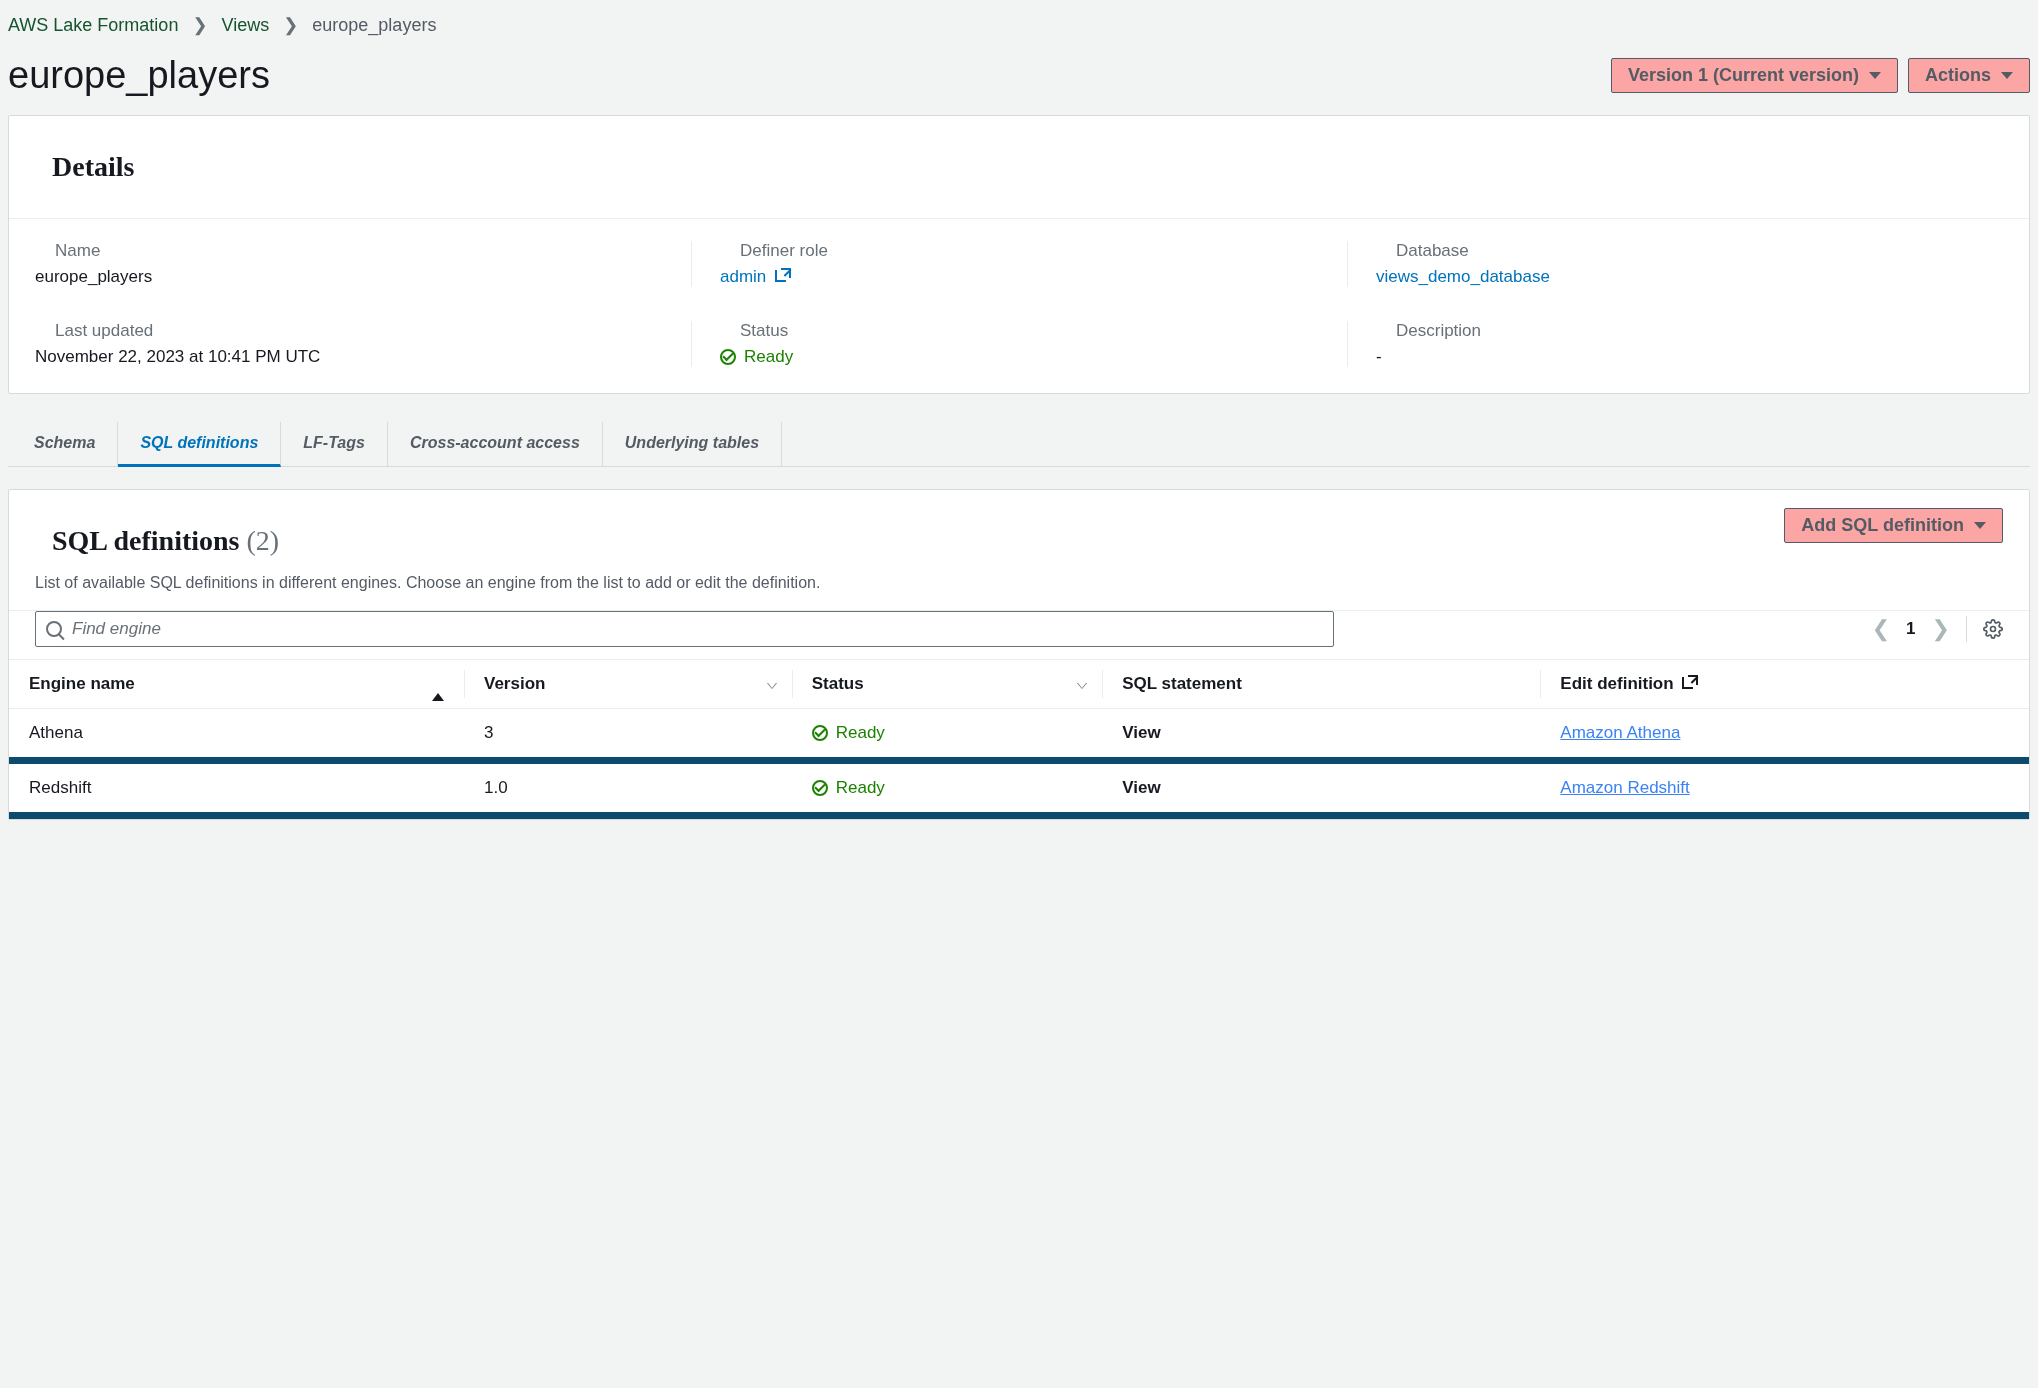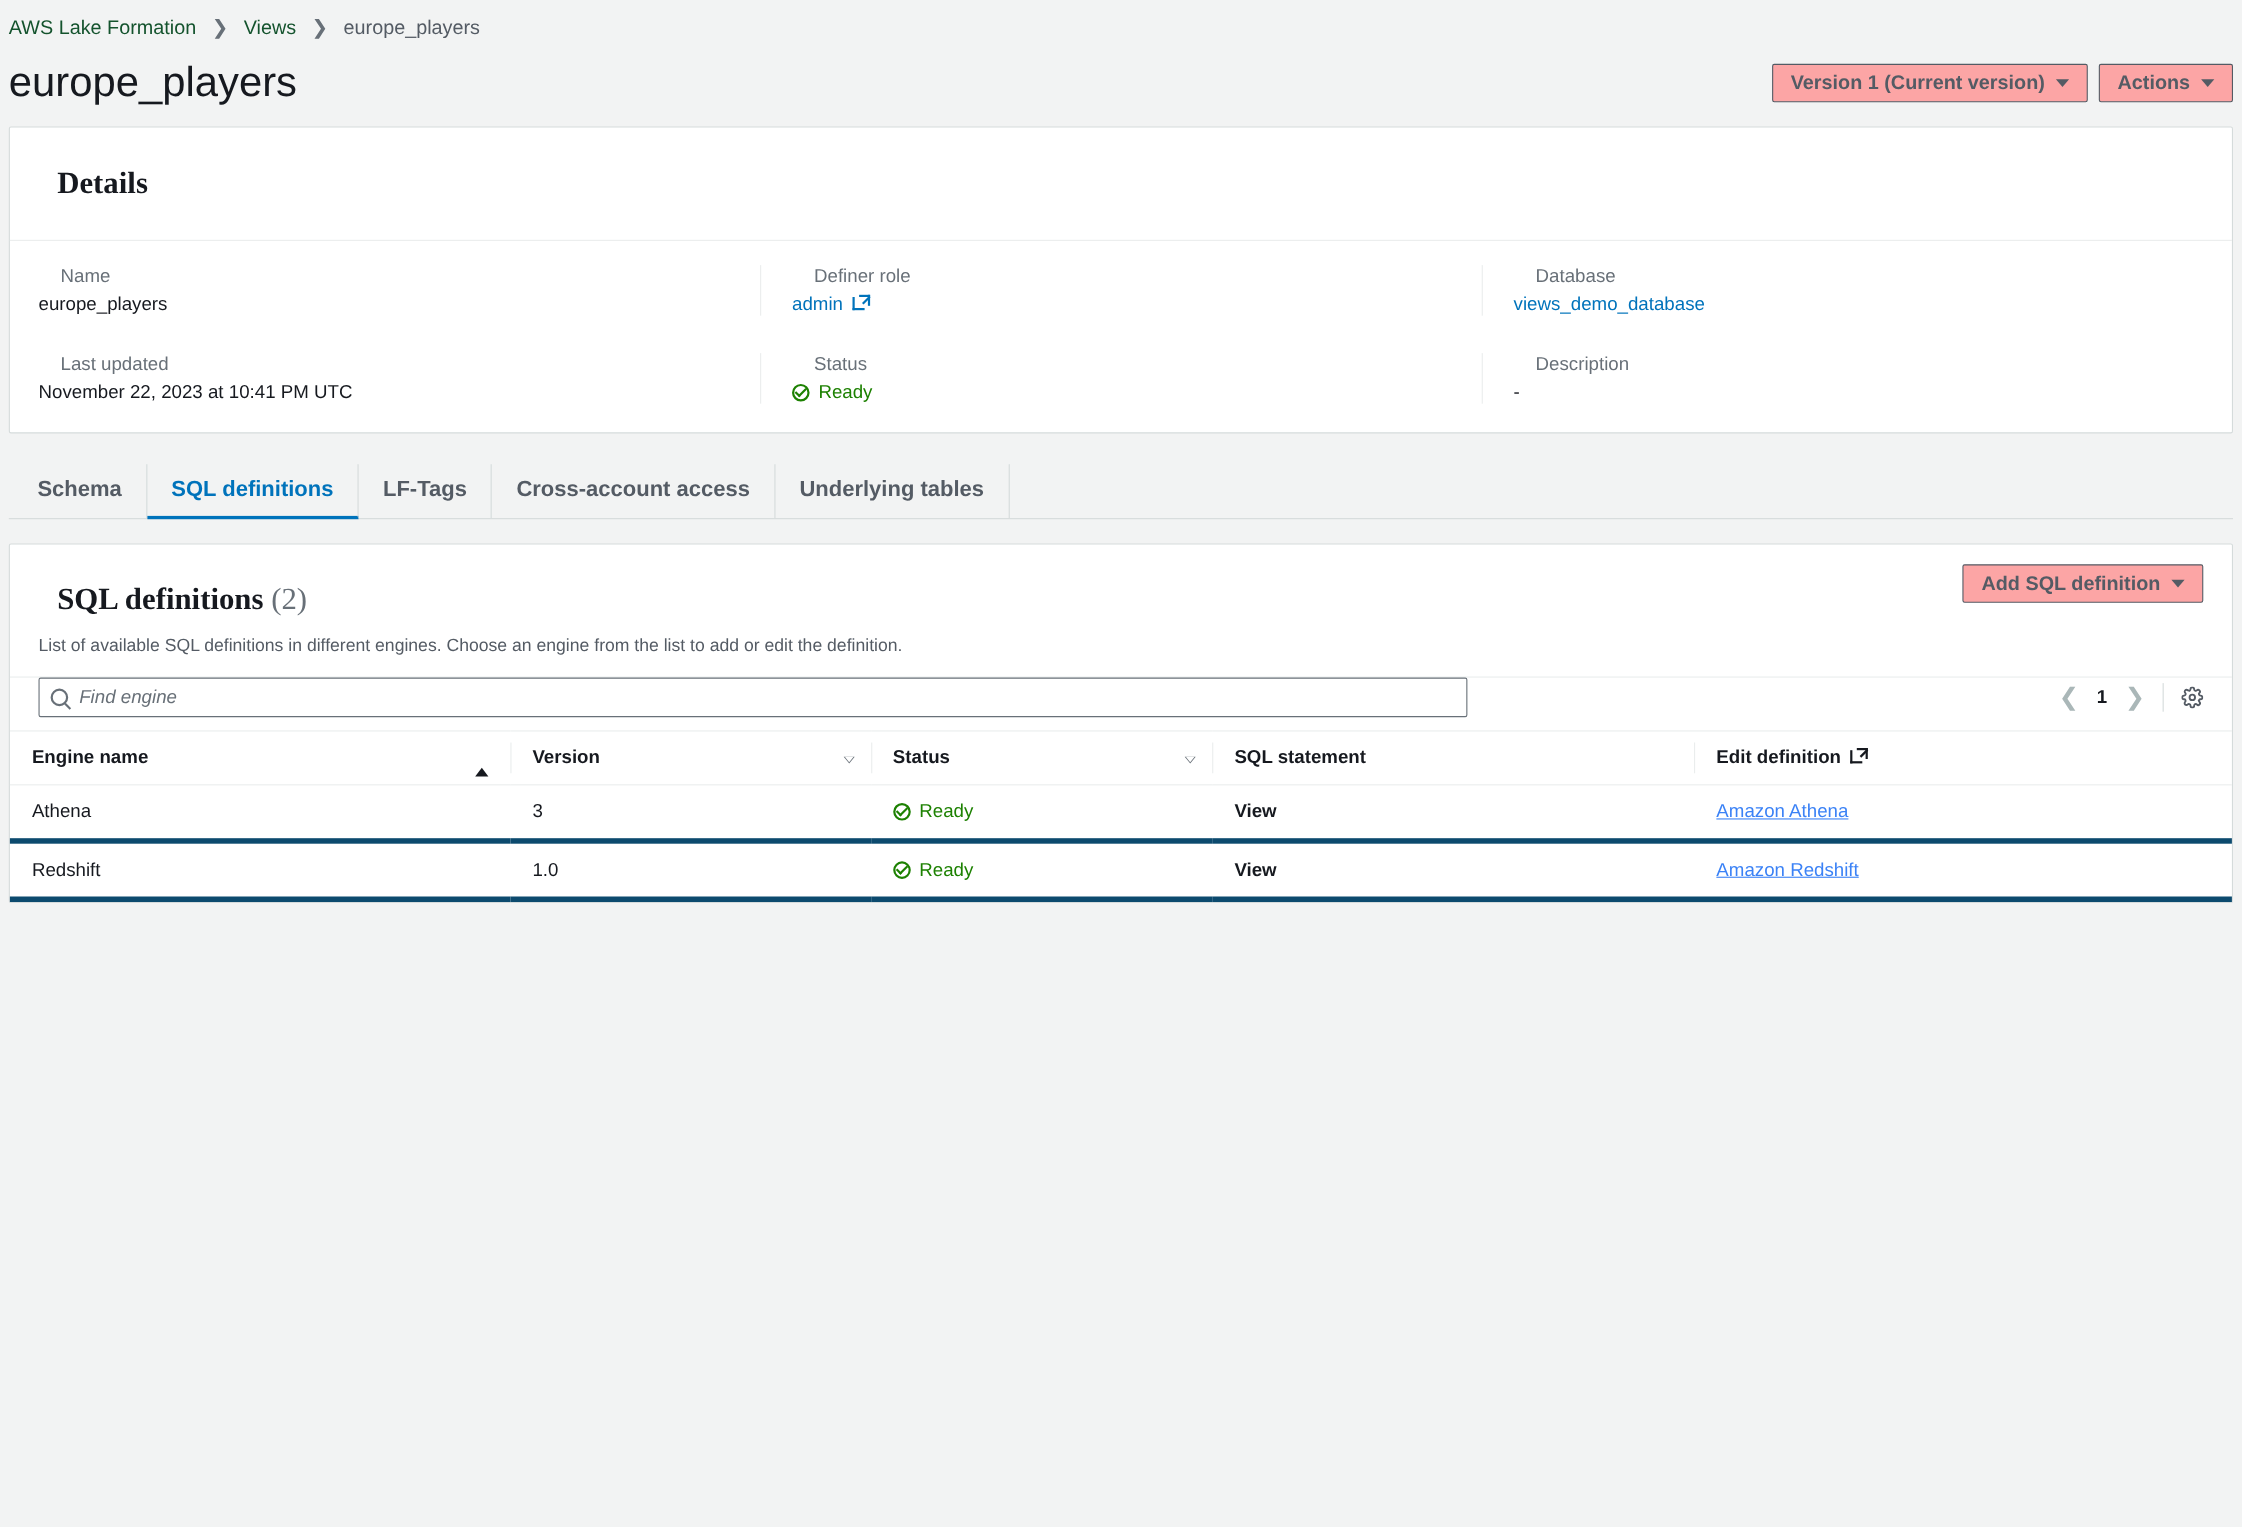--- a/index.html
+++ b/index.html
@@ -109,25 +109,26 @@
   .external-arrow {
     position: absolute; top: 1px; right: 1px; width: 9px; height: 2px; background: currentColor; transform: rotate(-45deg); transform-origin: right top;
   }
   .tabs {
     display: flex;
     border-bottom: 1px solid #d5dbdb;
     margin: 28px 0 22px;
   }
   .tab {
     padding: 12px 22px;
-    font-size: 20px;
+    font-size: 16px;
     font-weight: 700;
     color: #545b64;
     border-right: 1px solid #d5dbdb;
     cursor: pointer;
+    font-style: italic;
   }
   .tab:first-child { padding-left: 26px; }
   .tab.active { color: #0073bb; border-bottom: 3px solid #0073bb; margin-bottom: -1px; }
   .panel-header .subtitle { color: #545b64; font-size: 16px; margin-top: 6px; }
   .toolbar {
     display: flex;
     justify-content: space-between;
     align-items: center;
     padding: 0 26px 12px;
     gap: 20px;
@@ -159,21 +160,21 @@
   }
   table.data th, table.data td {
     text-align: left; padding: 14px 20px;
   }
   table.data thead th {
     font-weight: 700; border-top: 1px solid #eaeded; border-bottom: 1px solid #eaeded; color: #16191f; position: relative;
   }
   table.data thead th:not(:first-child)::before {
     content: ""; position: absolute; left: 0; top: 10px; bottom: 10px; width: 1px; background: #eaeded;
   }
-  table.data tbody tr { border-bottom: 5px solid #0c4a6e; }
+  table.data tbody tr { border-bottom: 7px solid #0c4a6e; }
   .sort-ind {
     display: inline-block; vertical-align: middle; margin-left: auto;
   }
   .th-flex { display: flex; align-items: center; justify-content: space-between; gap: 8px; }
   .tri-up { width:0;height:0;border-left:6px solid transparent;border-right:6px solid transparent;border-bottom:8px solid #16191f; }
   .tri-h { width:0;height:0;border-left:5px solid transparent;border-right:5px solid transparent;border-top:6px solid #687078;border-bottom:none;display:inline-block; }
   .tri-h.outline { border-top: none; position: relative; width: 10px; height: 6px; }
   .tri-h.outline::before { content:"";position:absolute;left:0;top:0;width:0;height:0;border-left:5px solid transparent;border-right:5px solid transparent;border-top:6px solid #687078; }
   .tri-h.outline::after { content:"";position:absolute;left:1px;top:0;width:0;height:0;border-left:4px solid transparent;border-right:4px solid transparent;border-top:5px solid #fff; }
   .ext-link { color: #0073bb; }

